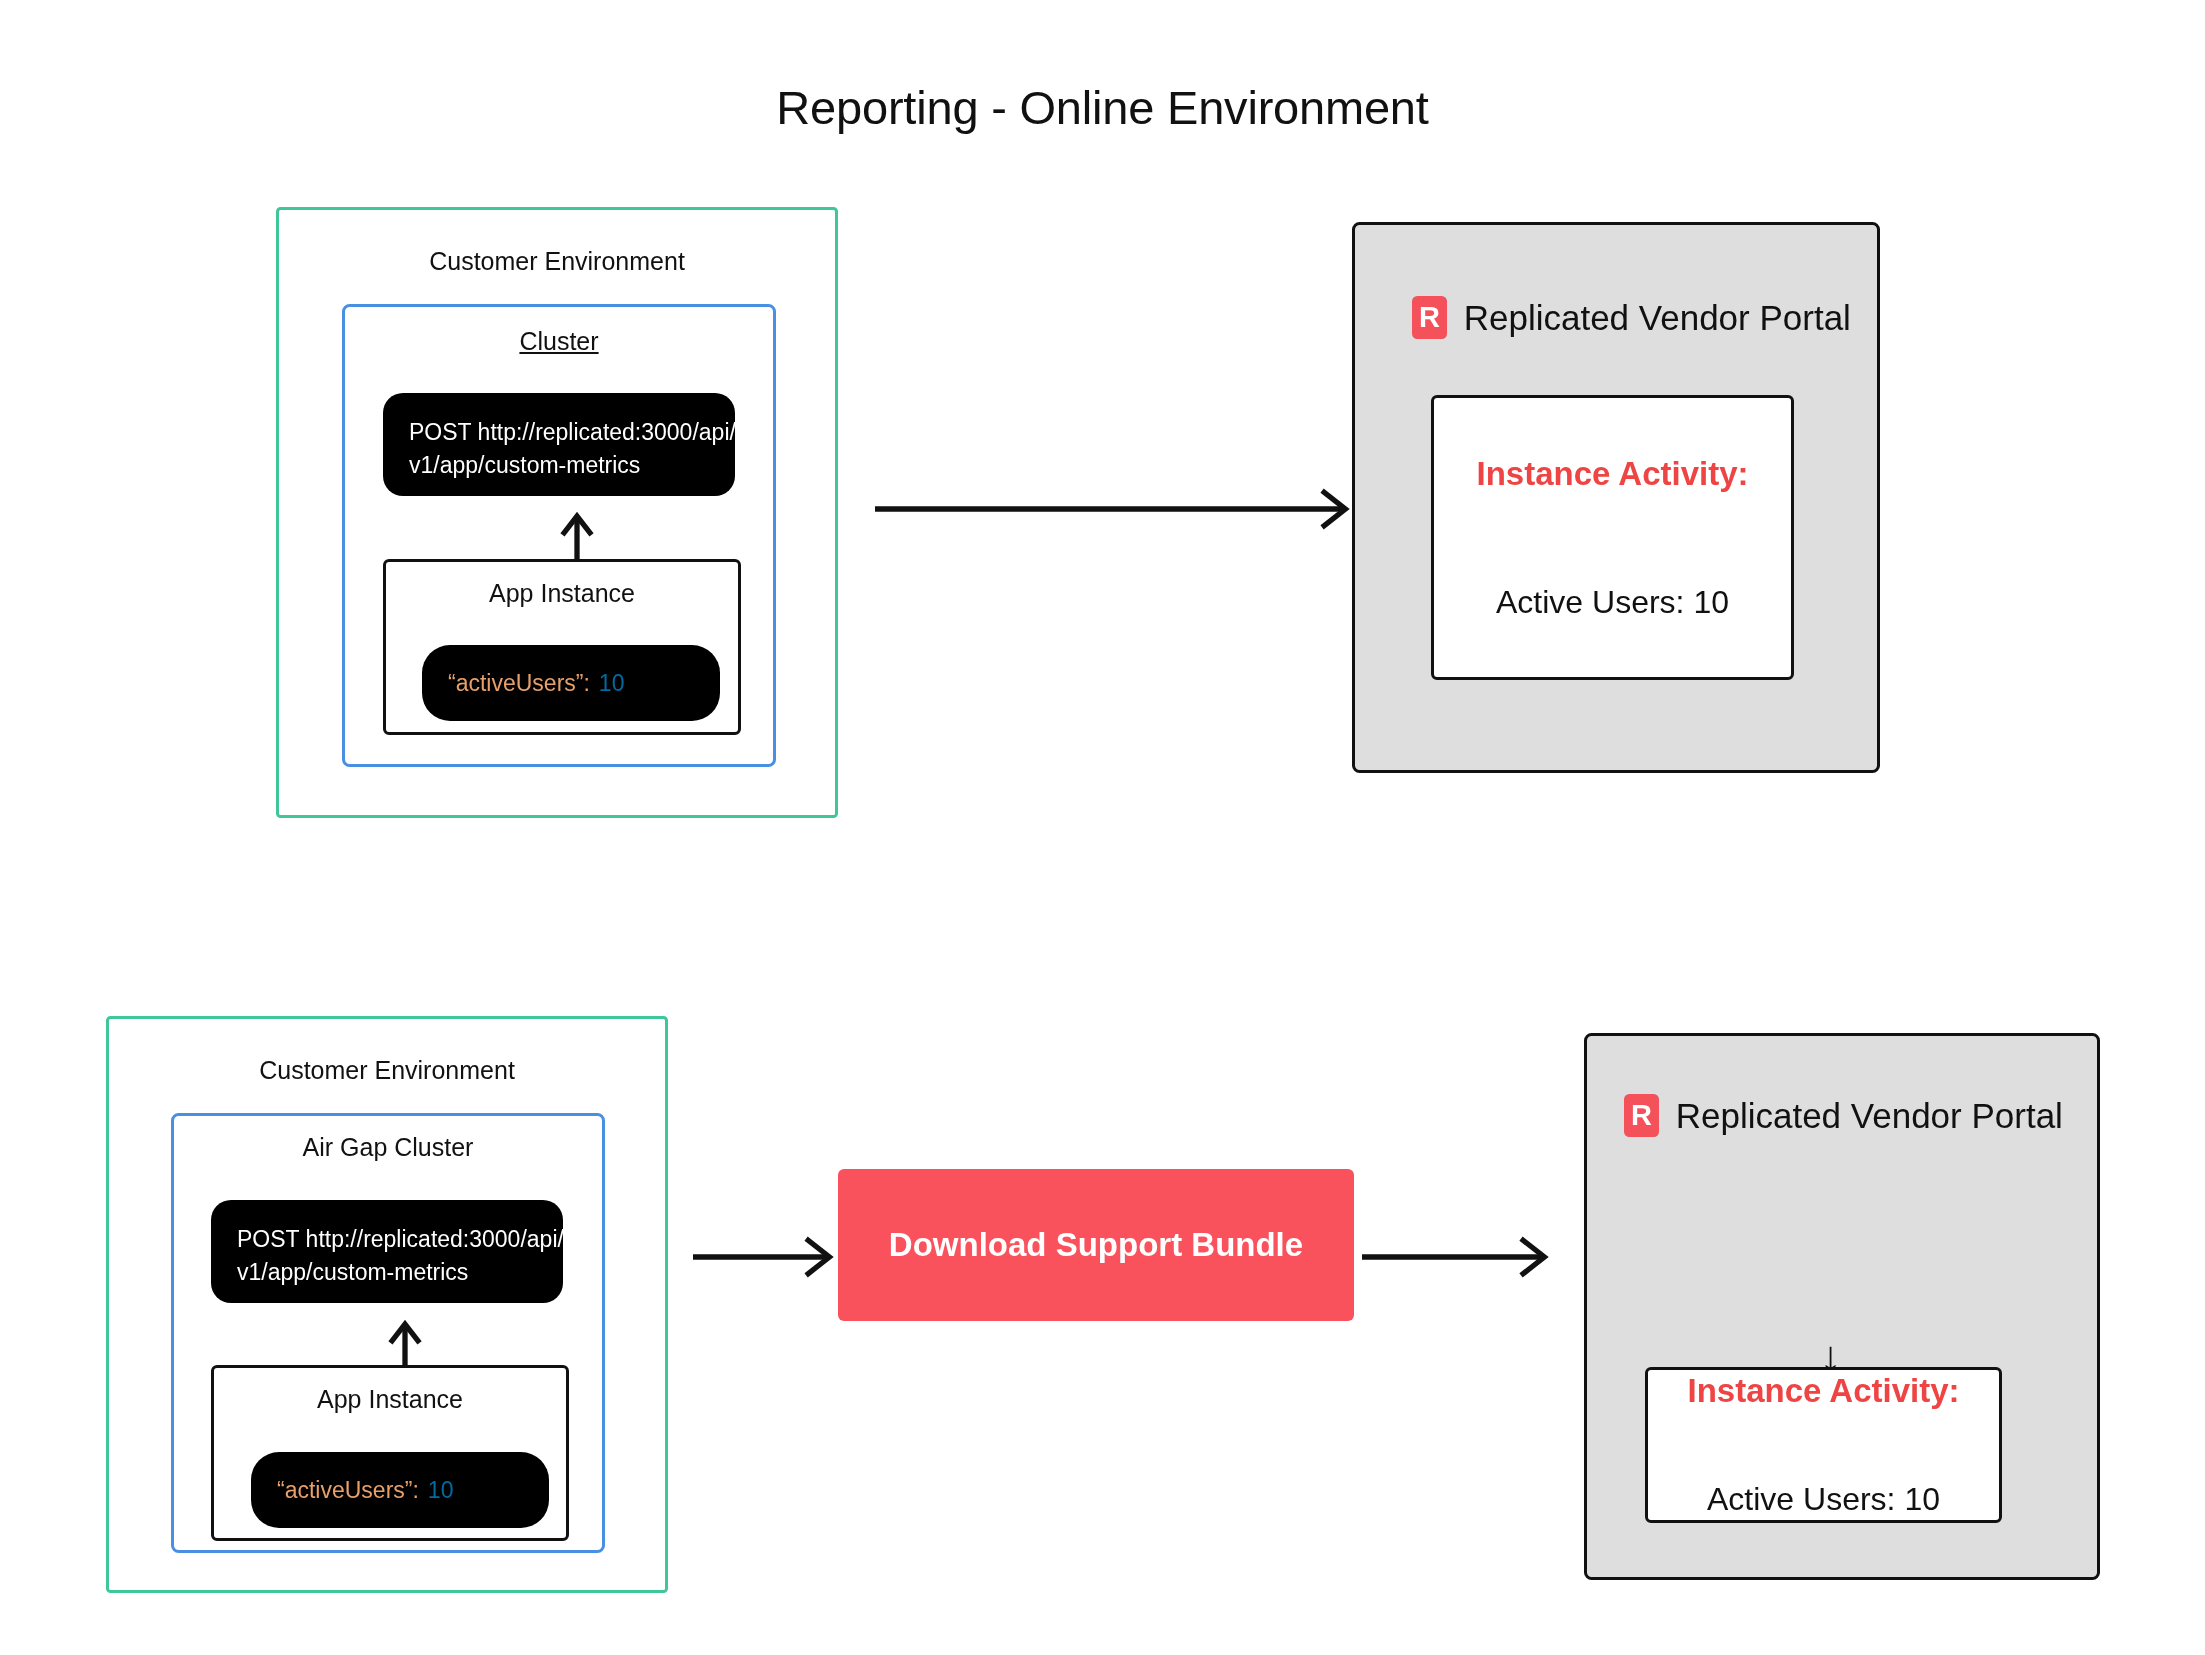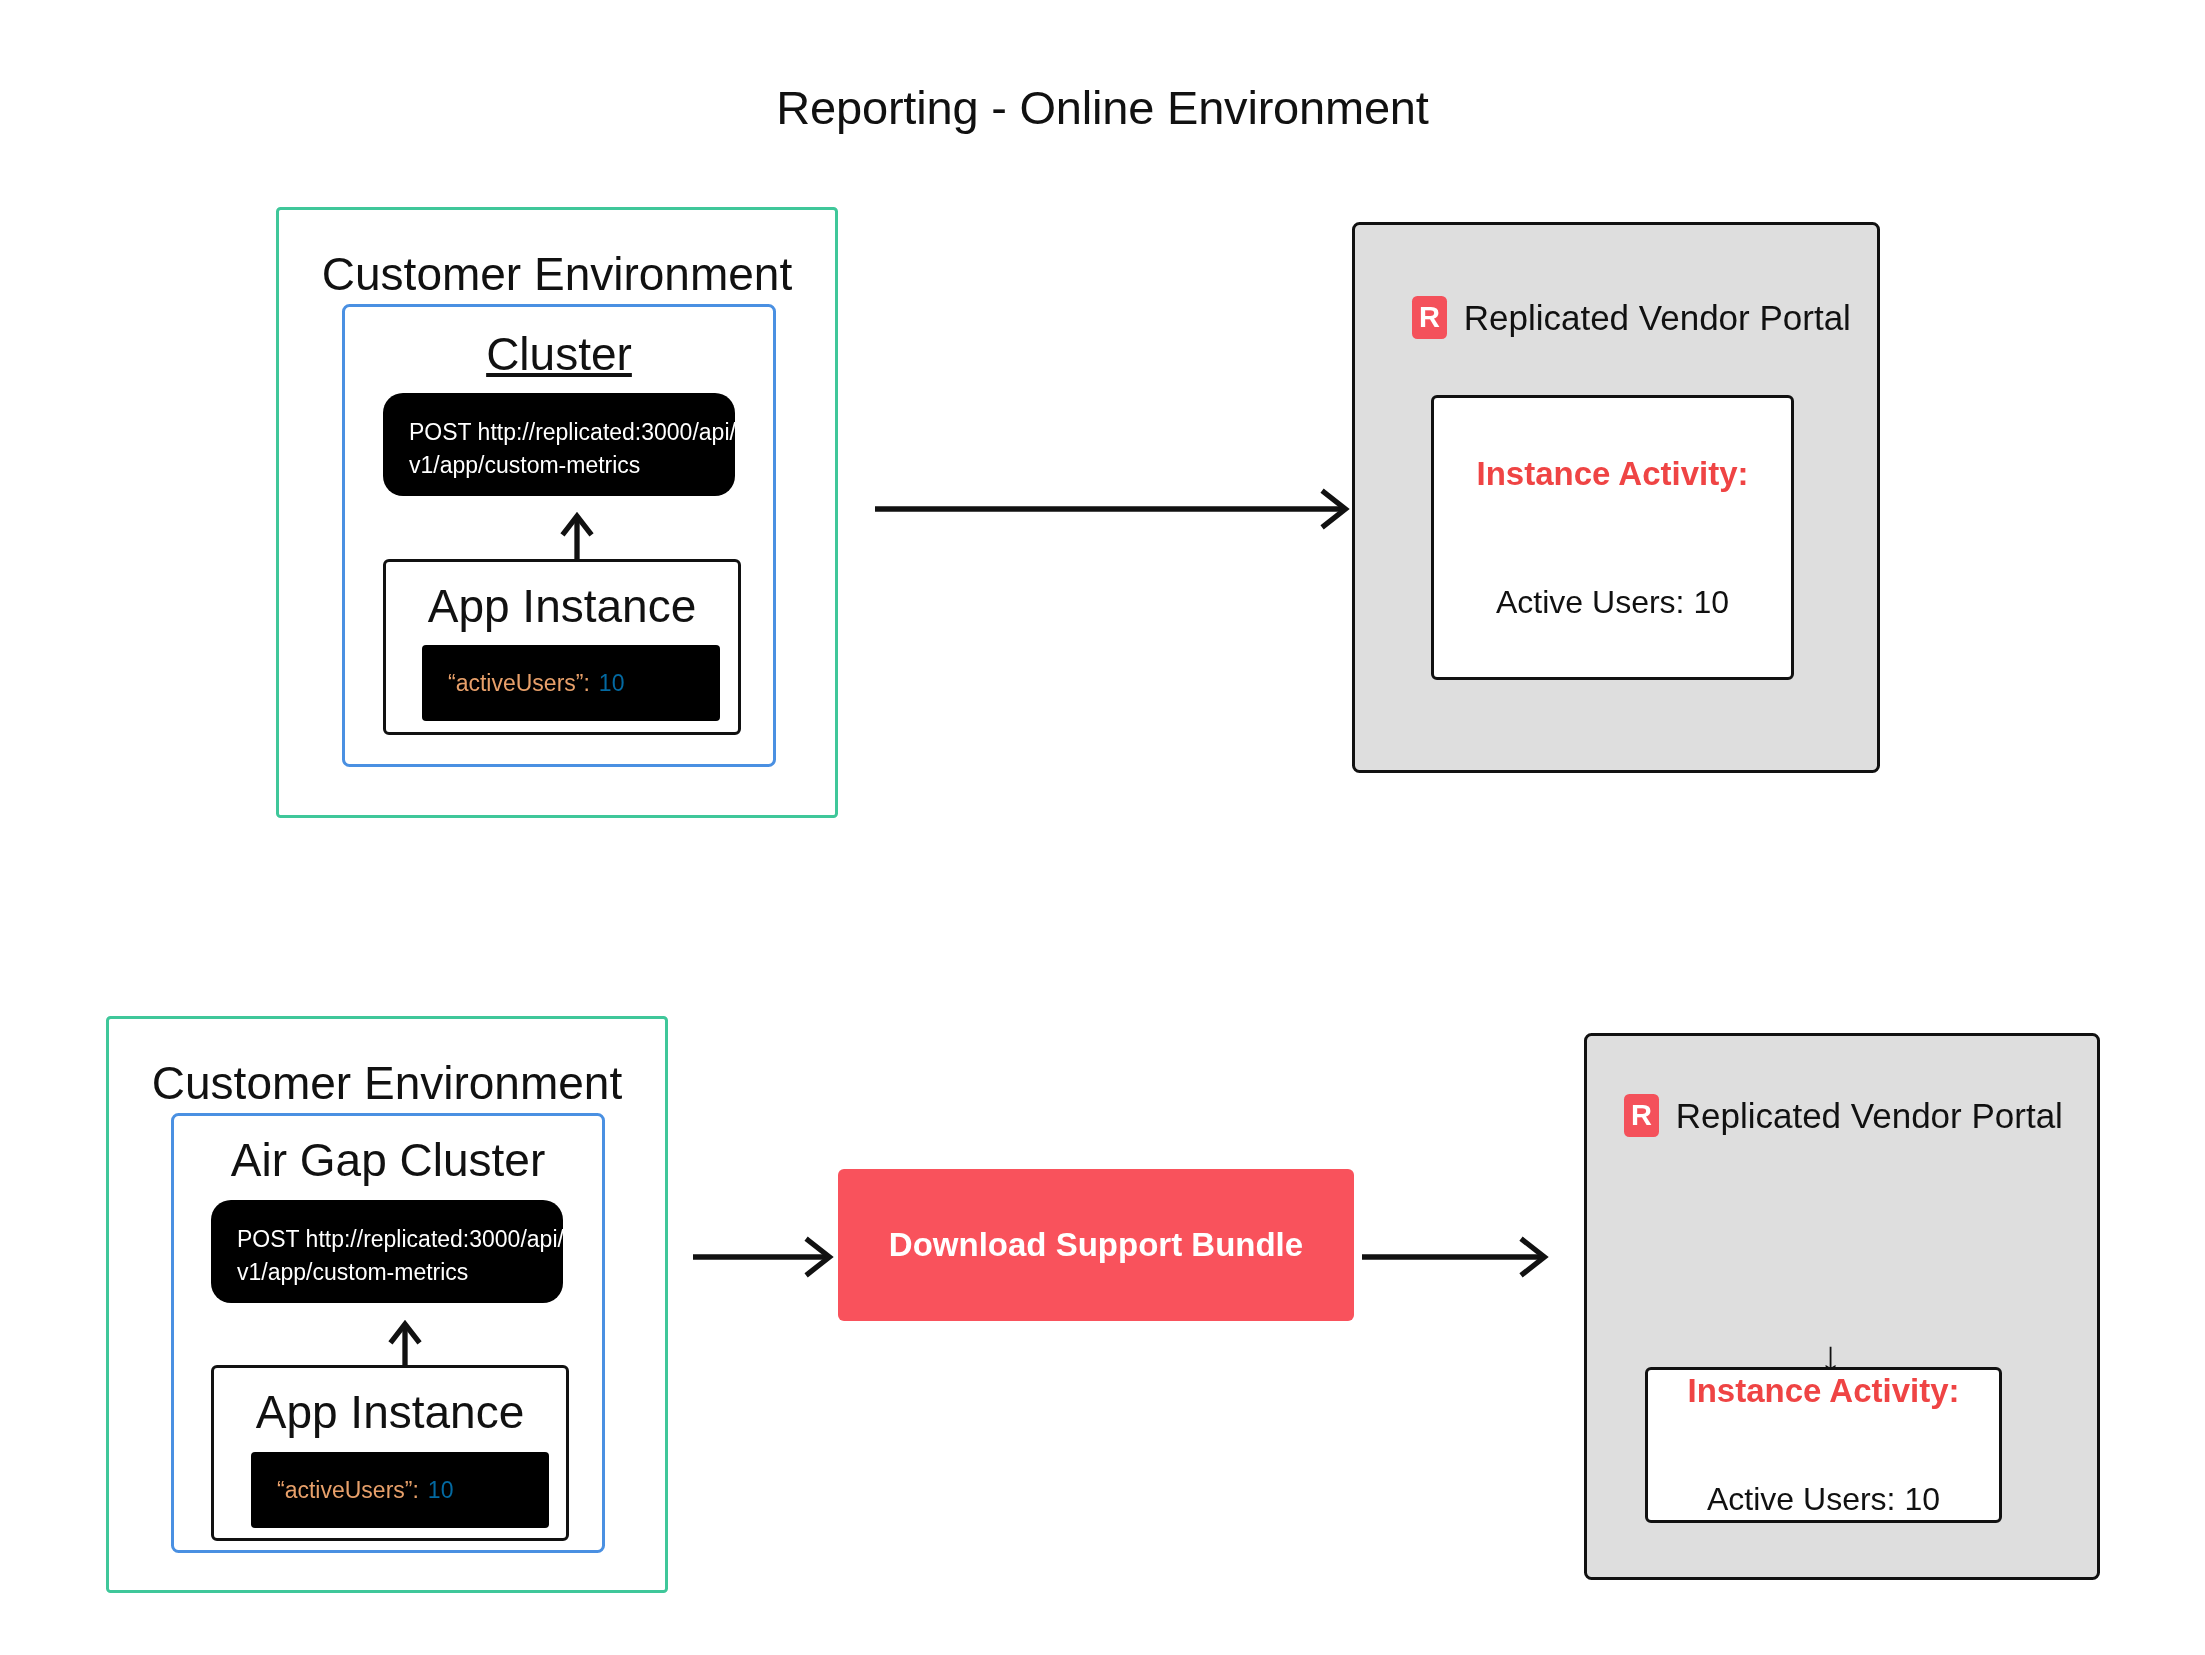--- a/index.html
+++ b/index.html
@@ -48,41 +48,41 @@
     border-radius: 7.6px;
     background: #DEDEDE;
   }
   .plain-box {
     border: 3px solid #111111;
     border-radius: 6px;
     background: #ffffff;
   }
 
   .box-label {
-    font-size: 46px;
+    font-size: 25px;
     font-weight: 400;
     color: #111111;
     text-align: center;
     white-space: nowrap;
   }
 
   
   .code-block {
     background: #000000;
     border-radius: 20px;
     color: #ffffff;
     font-size: 23px;
     line-height: 1.45;
     padding: 23px 26px;
   }
   .code-block .ln { display: block; white-space: nowrap; }
 
   .json-block {
     background: #000000;
-    border-radius: 4px;
+    border-radius: 28px;
     font-size: 23px;
     display: flex;
     align-items: center;
     padding: 0 26px;
   }
   .json-key { color: #E8A06A; white-space: nowrap; }
   .json-val { color: #0369a1; white-space: nowrap; }
 
   
   .portal-header {

